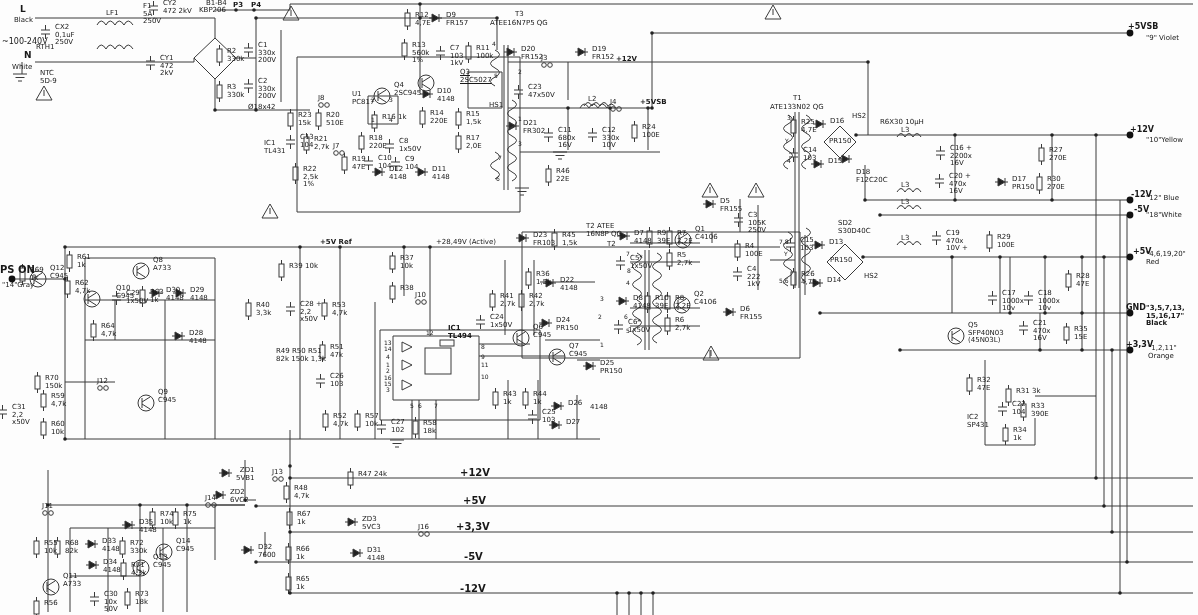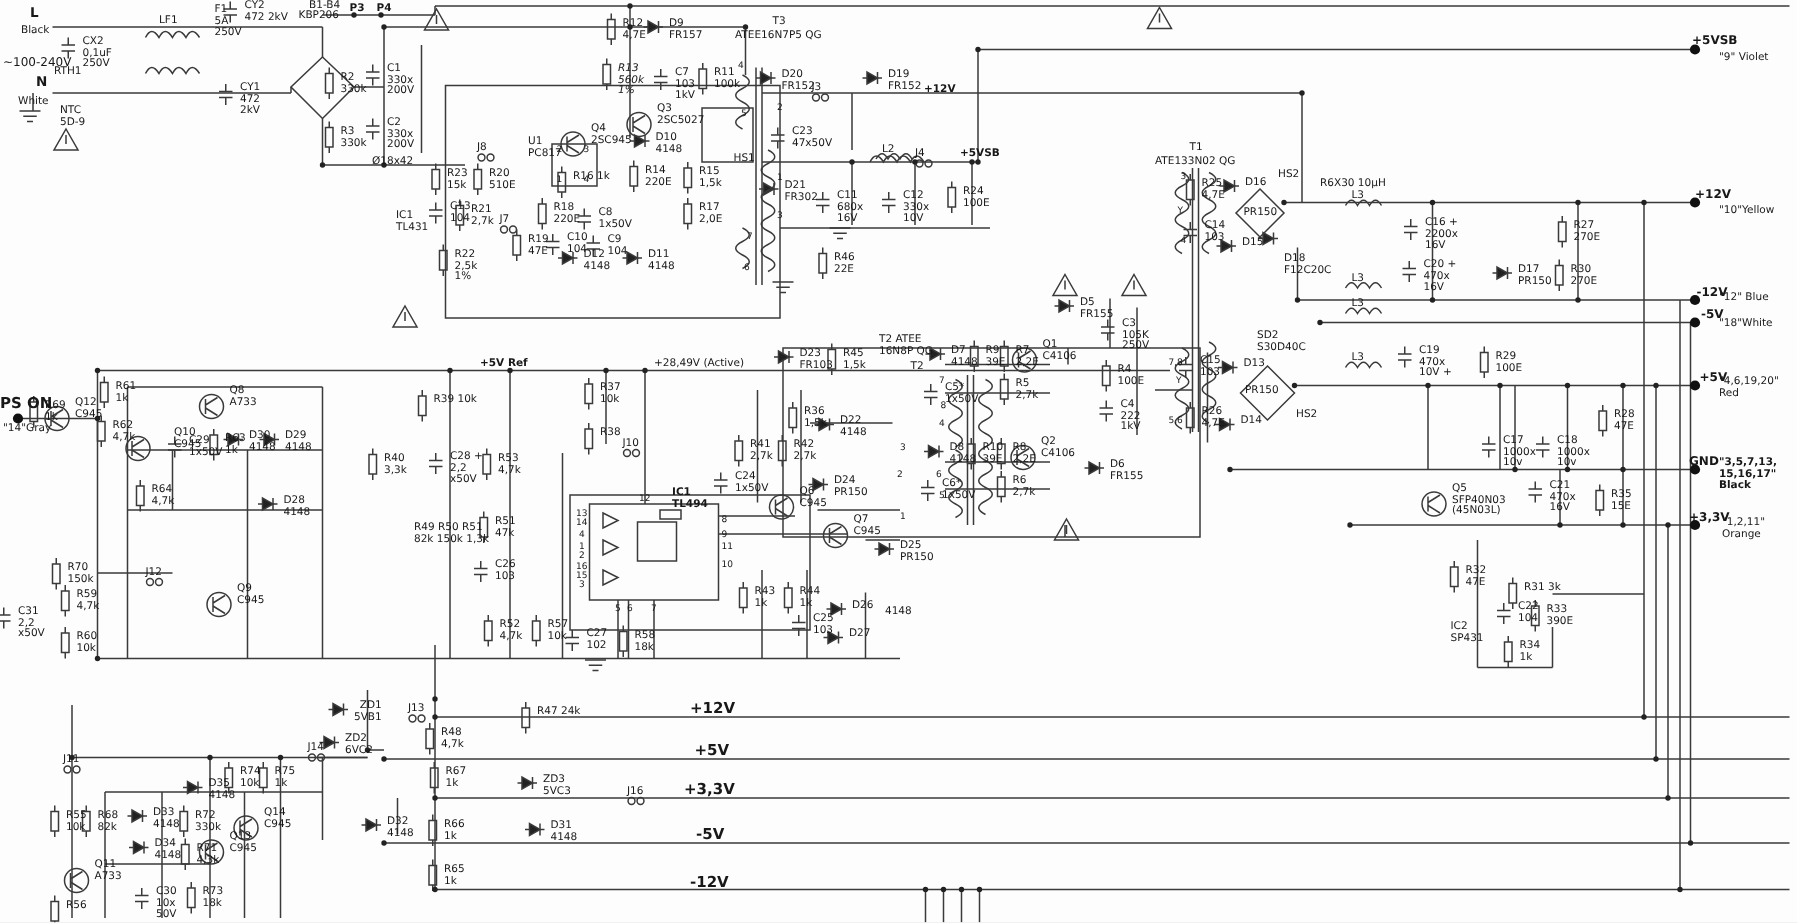--- a/index.html
+++ b/index.html
@@ -493,29 +493,29 @@
       <div class="lbl" style="left: 258px; top: 78px;">C2
 330x
 200V</div>
       <div class="lbl" style="left: 248px; top: 104px;">Ø18x42</div>
       <div class="lbl" style="left: 415px; top: 12px;">R12
 4,7E</div>
       <div class="lbl" style="left: 446px; top: 12px;">D9
 FR157</div>
       <div class="lbl" style="left: 515px; top: 11px;">T3</div>
       <div class="lbl" style="left: 490px; top: 20px;">ATEE16N7P5 QG</div>
-      <div class="lbl" style="left: 412px; top: 42px; font-style: italic;">R13
+      <div class="lbl" style="left: 412px; top: 42px;">R13
 560k
 1%</div>
       <div class="lbl" style="left: 450px; top: 45px;">C7
 103
 1kV</div>
       <div class="lbl" style="left: 476px; top: 45px;">R11
 100k</div>
-      <div class="lbl" style="left: 438px; top: 69px;">Q3
+      <div class="lbl" style="left: 460px; top: 69px; text-decoration: underline;">Q3
 2SC5027</div>
       <div class="lbl" style="left: 394px; top: 82px;">Q4
 2SC945</div>
       <div class="lbl" style="left: 437px; top: 88px;">D10
 4148</div>
       <div class="lbl" style="left: 489px; top: 102px;">HS1</div>
       <div class="lbl" style="left: 430px; top: 110px;">R14
 220E</div>
       <div class="lbl" style="left: 466px; top: 111px;">R15
 1,5k</div>
@@ -886,21 +886,21 @@
       <div class="lbl" style="left: 294px; top: 485px;">R48
 4,7k</div>
       <div class="lbl b" style="left: 463px; top: 497px; font-size: 10px;">+5V</div>
       <div class="lbl" style="left: 297px; top: 511px;">R67
 1k</div>
       <div class="lbl" style="left: 362px; top: 516px;">ZD3
 5VC3</div>
       <div class="lbl" style="left: 418px; top: 524px;">J16</div>
       <div class="lbl b" style="left: 456px; top: 523px; font-size: 10px;">+3,3V</div>
       <div class="lbl" style="left: 258px; top: 544px;">D32
-4148</div>
+7600</div>
       <div class="lbl" style="left: 296px; top: 546px;">R66
 1k</div>
       <div class="lbl" style="left: 367px; top: 547px;">D31
 4148</div>
       <div class="lbl b" style="left: 464px; top: 553px; font-size: 10px;">-5V</div>
       <div class="lbl" style="left: 296px; top: 576px;">R65
 1k</div>
       <div class="lbl b" style="left: 460px; top: 585px; font-size: 10px;">-12V</div>
     </div>
 </div>

